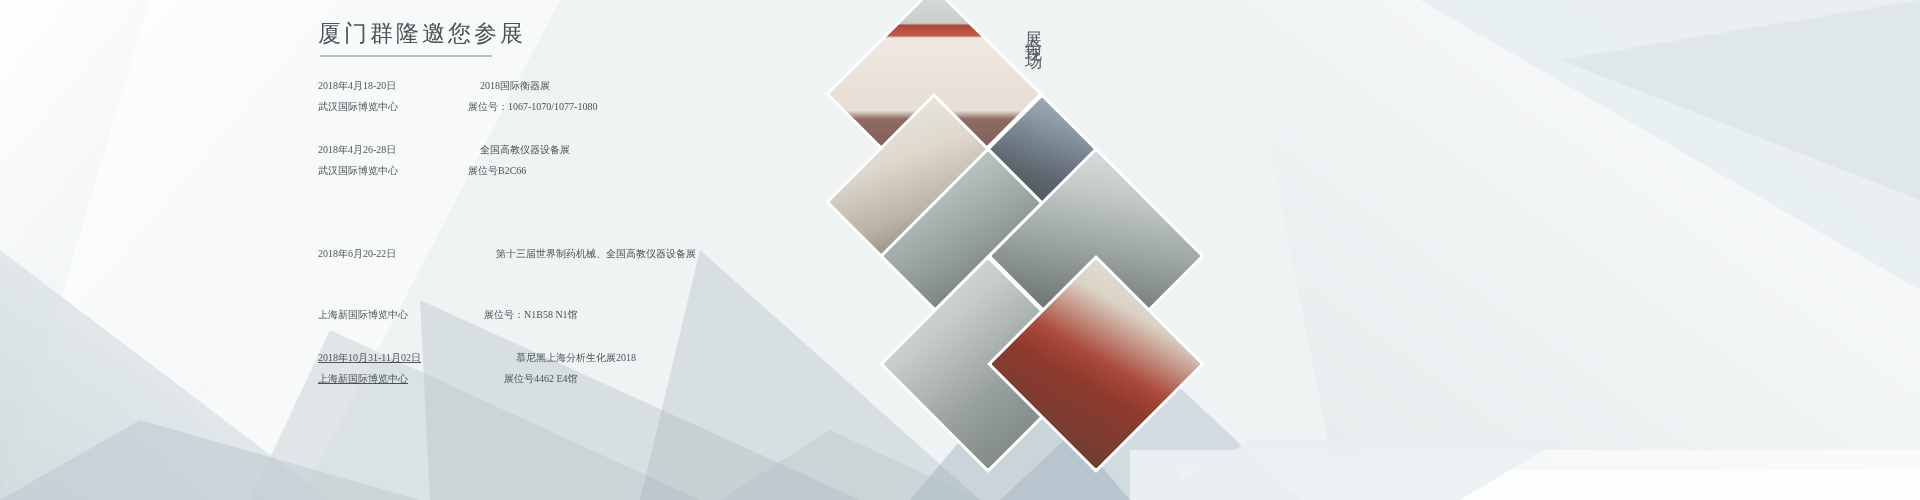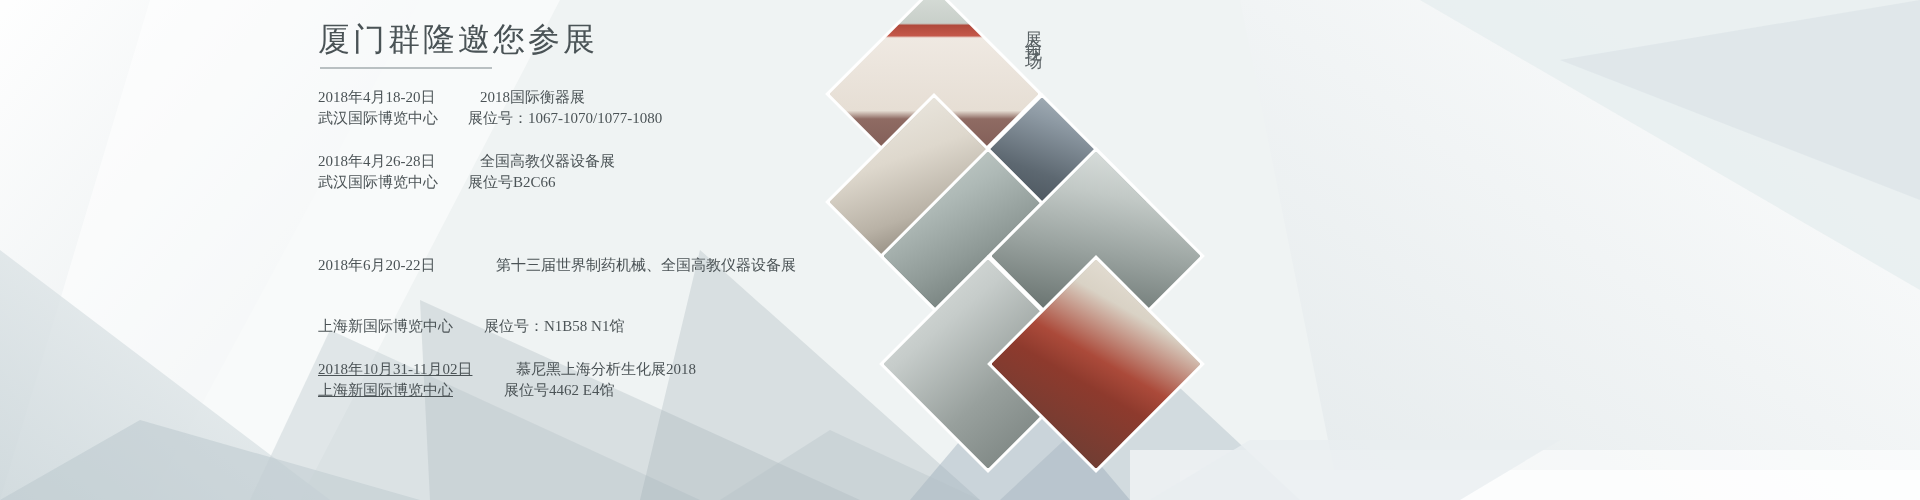--- a/index.html
+++ b/index.html
@@ -10,31 +10,31 @@
   }
   #stage{
     position:relative;width:1920px;height:500px;overflow:hidden;
     background:linear-gradient(115deg,#ffffff 0%,#f4f6f6 28%,#eef1f2 48%,#e7ecee 62%,#eef1f2 78%,#f7f8f8 100%);
   }
   svg.bg{position:absolute;left:0;top:0;width:1920px;height:500px;}
 
   
   #textcol{position:absolute;left:318px;top:18px;width:760px;}
   #title{
-    font-size:32px;color:#4a5356;letter-spacing:3px;
+    font-size:23px;color:#4a5356;letter-spacing:3px;
     font-family:"Liberation Serif","DejaVu Serif",serif;
     line-height:1.35;
   }
   #title-rule{
     width:172px;height:2px;background:#b9c0c2;margin:6px 0 18px 2px;
   }
   .entry{margin-bottom:22px;}
   .row{
     display:flex;align-items:baseline;
-    font-size:15px;color:#4b5356;line-height:21px;white-space:nowrap;
+    font-size:10px;color:#4b5356;line-height:21px;white-space:nowrap;
   }
   .row .c1{display:inline-block;min-width:136px;}
   .row .c2{display:inline-block;}
   .entry.e1 .c1{min-width:136px;}
   .entry.e2 .c1{min-width:136px;}
   .entry.e3 .c1{min-width:136px;}
   .entry.e4 .c1{min-width:152px;margin-top:40px;}
   .entry.e5 .c1{min-width:172px;text-decoration:underline;}
   .entry.e6 .r1{letter-spacing:.2px;}
   .entry.e6 .c1{min-width:0;}

